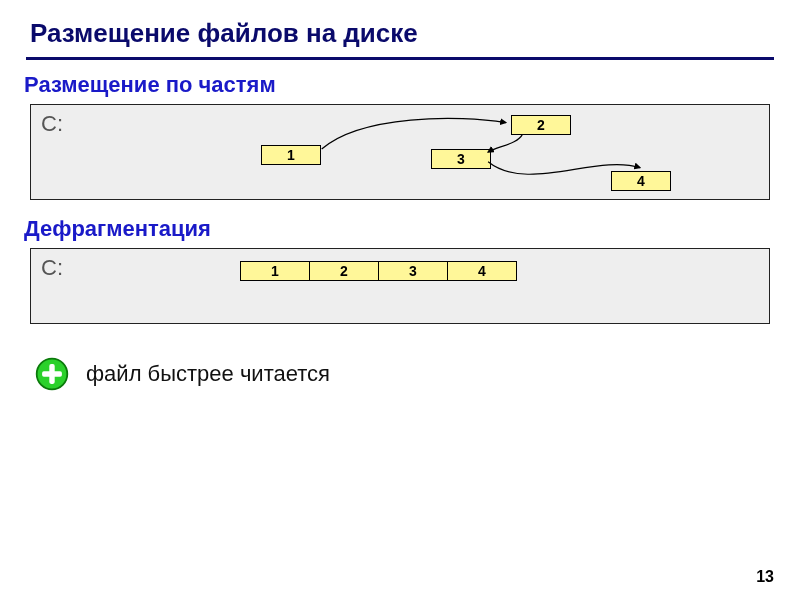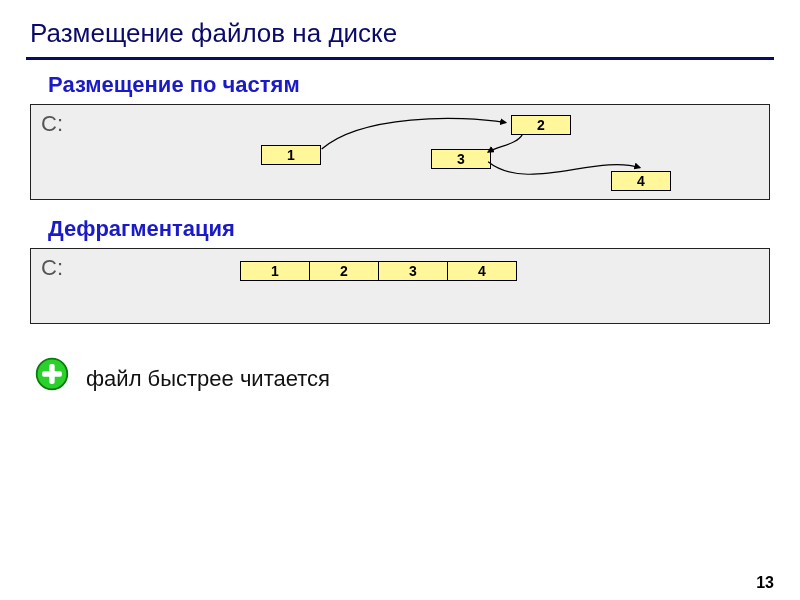--- a/index.html
+++ b/index.html
@@ -6,35 +6,34 @@
   body {
     background: #fff;
     font-family: Arial, Helvetica, sans-serif;
     width: 800px;
     height: 600px;
     position: relative;
     overflow: hidden;
   }
   .slide-title {
     font-size: 26px;
-    font-weight: normal;
+    font-weight: bold;
     color: #0a0a6b;
     padding: 18px 30px 8px 30px;
   }
   .title-rule {
     height: 3px;
     background: #0a0a6b;
     margin: 0 26px 10px 26px;
   }
   .section-title {
     font-size: 22px;
     font-weight: bold;
     color: #1a1ac8;
     padding: 2px 30px 6px 24px;
-    margin-left: 24px;
   }
   .disk-panel {
     margin: 0 30px 14px 30px;
     background: #eeeeee;
     border: 1px solid #222;
     position: relative;
     height: 96px;
   }
   .disk-panel.small { height: 76px; }
   .drive-label {
@@ -67,37 +66,37 @@
     font-size: 14px;
     font-weight: bold;
     text-align: center;
     line-height: 18px;
     height: 20px;
     width: 70px;
     margin-left: -1px;
   }
   .plus-note {
     display: flex;
-    align-items: flex-end;
+    align-items: center;
     gap: 16px;
     padding: 18px 53px 0 34px;
   }
   .plus-icon {
     flex: 0 0 36px;
     height: 36px;
   }
   .note-text {
     font-size: 22px;
     color: #111;
     line-height: 1.25;
   }
   .page-num {
     position: absolute;
     right: 26px;
-    bottom: 8px;
+    bottom: 14px;
     font-size: 16px;
     font-weight: bold;
     color: #000;
   }
   svg.arrows { position: absolute; left:0; top:0; width:100%; height:100%; pointer-events:none; }
 </style>
 </head>
 <body>
 
 <div class="slide-title">Размещение файлов на диске</div>

